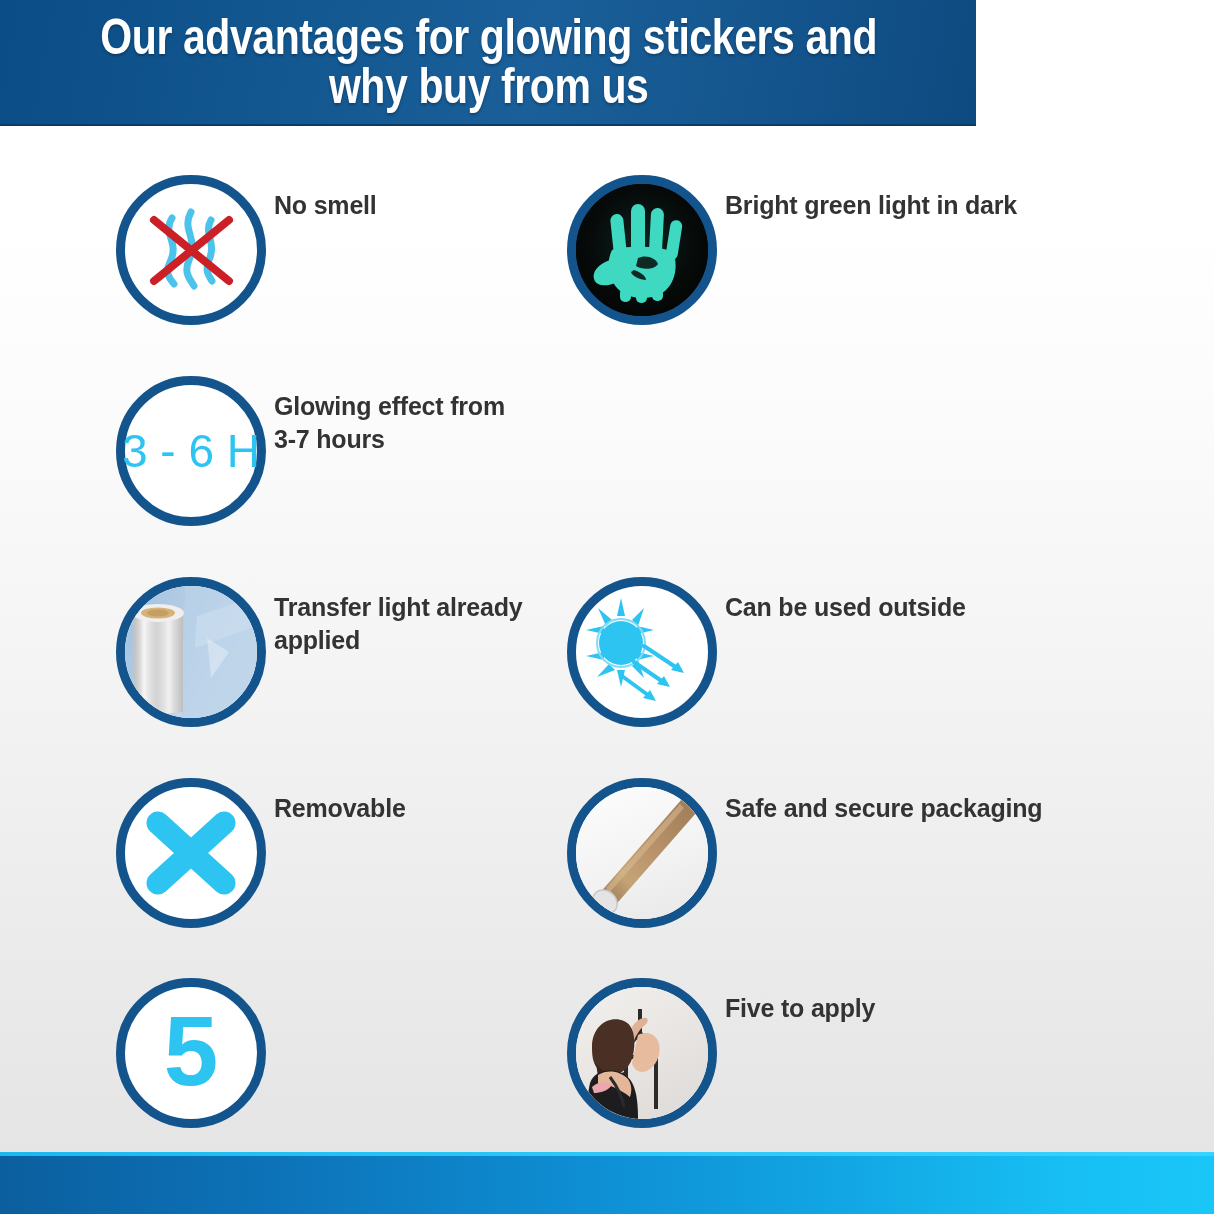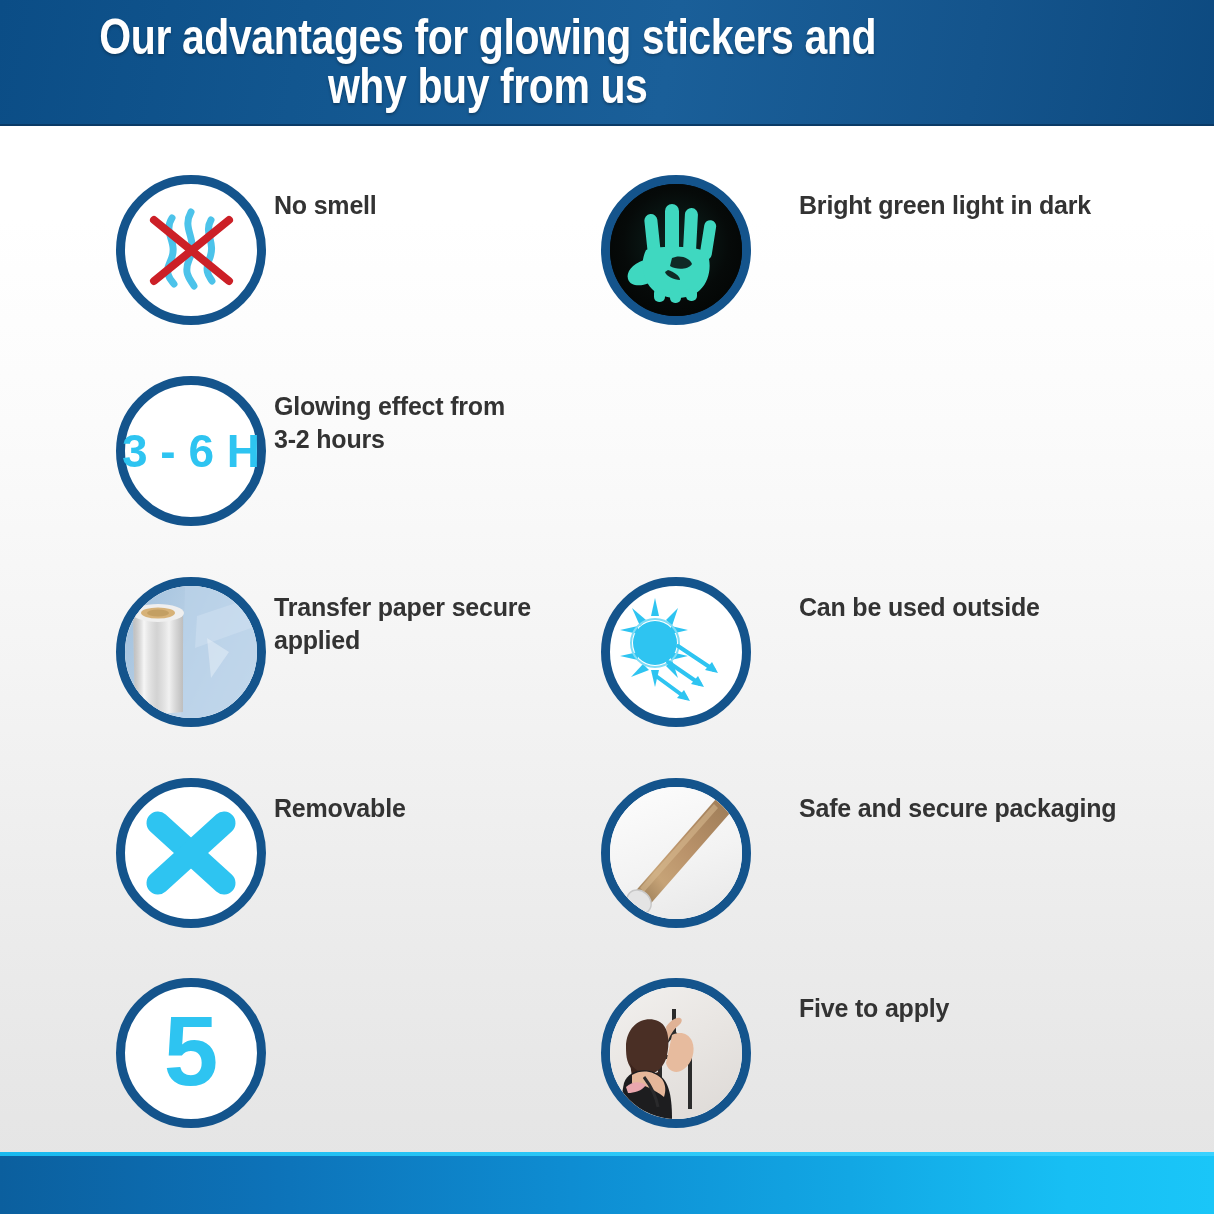--- a/index.html
+++ b/index.html
@@ -27,27 +27,27 @@
        #ececec 75%,
        #e6e6e6 92%,
        #e4e4e4 100%);
     overflow: hidden;
   }
 
   
   .header {
     position: absolute;
     top: 0; left: 0;
-    width: 1214px;
+    width: 976px;
     height: 126px;
     background: linear-gradient(100deg, #0b4d86 0%, #12568f 25%, #1a5f99 55%, #14548c 80%, #0d4a80 100%);
     border-bottom: 2px solid #0a3a66;
     display: flex;
     align-items: center;
-    justify-content: flex-start;
+    justify-content: flex-end;
     padding: 8px 14px;
   }
 
   .header-title {
     color: #ffffff;
     font-family: "Liberation Sans", sans-serif;
     font-weight: bold;
     font-size: 50px;
     line-height: 0.98;
     text-align: center;
@@ -66,21 +66,21 @@
     height: 1209px;
   }
 
   .feature {
     position: absolute;
     display: flex;
     align-items: flex-start;
   }
 
   .col-left  { left: 116px; }
-  .col-right { left: 601px; gap: 40px; }
+  .col-right { left: 567px; }
 
   .row-1 { top: 49px; }
   .row-2 { top: 250px; }
   .row-3 { top: 451px; }
   .row-4 { top: 652px; }
   .row-5 { top: 852px; }
 
   .badge {
     position: relative;
     width: 150px;
@@ -108,21 +108,21 @@
   
   .icon-svg { position: absolute; top: 0; left: 0; width: 100%; height: 100%; display: block; }
 
   
   .hours-text {
     position: absolute;
     top: 50%;
     left: 50%;
     transform: translate(-50%, -50%);
     font-size: 46px;
-    font-weight: bold;
+    font-weight: normal;
     color: #2ec4f1;
     white-space: nowrap;
     letter-spacing: 0px;
   }
 
   
   .digit-text {
     position: absolute;
     top: 50%;
     left: 50%;
@@ -231,21 +231,21 @@
         </svg>
       </div>
       <div class="feature-label">Bright green light in dark</div>
     </div>
 
     <div class="feature col-left row-2">
       <div class="badge no-clip">
         <div class="hours-text">3 - 6 H</div>
       </div>
       <div class="feature-label">Glowing effect from
-3-2 hours</div>
+3-7 hours</div>
     </div>
 
 
     <div class="feature col-left row-3">
       <div class="badge">
         <div class="photo-transfer"></div>
         <svg class="icon-svg" viewBox="0 0 132 132">
 
           <path d="M60 0 L132 0 L132 132 L56 132 Z" fill="#b9d2e8" opacity="0.75"></path>
           <path d="M72 30 L132 10 L132 40 L70 62 Z" fill="#cfe0f0" opacity="0.55"></path>
@@ -261,21 +261,21 @@
               <stop offset="72%" stop-color="#ffffff" stop-opacity="0.6"></stop>
               <stop offset="100%" stop-color="#a0a0a0" stop-opacity="0.5"></stop>
             </linearGradient>
           </defs>
 
           <ellipse cx="33" cy="27" rx="26" ry="9" fill="#efefef"></ellipse>
           <ellipse cx="33" cy="27" rx="17" ry="5.5" fill="#d7b278"></ellipse>
           <ellipse cx="33" cy="27" rx="11" ry="3.5" fill="#c39f63"></ellipse>
         </svg>
       </div>
-      <div class="feature-label">Transfer paper secure
+      <div class="feature-label">Transfer light already
 applied</div>
     </div>
 
     <div class="feature col-right row-3">
       <div class="badge">
         <svg class="icon-svg" viewBox="0 0 132 132">
 
           <g fill="#2ec4f1">
             <path d="M45 12 L49 30 L41 30 Z"></path>
             <path d="M22 22 L36 34 L30 40 Z"></path>

